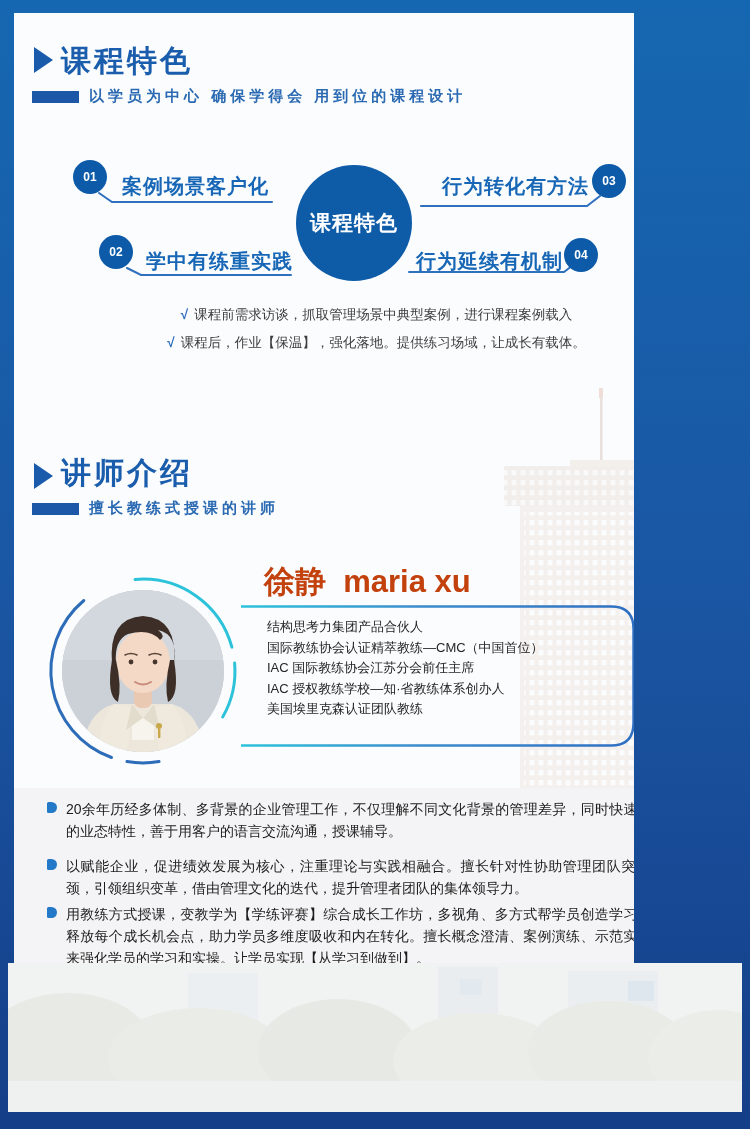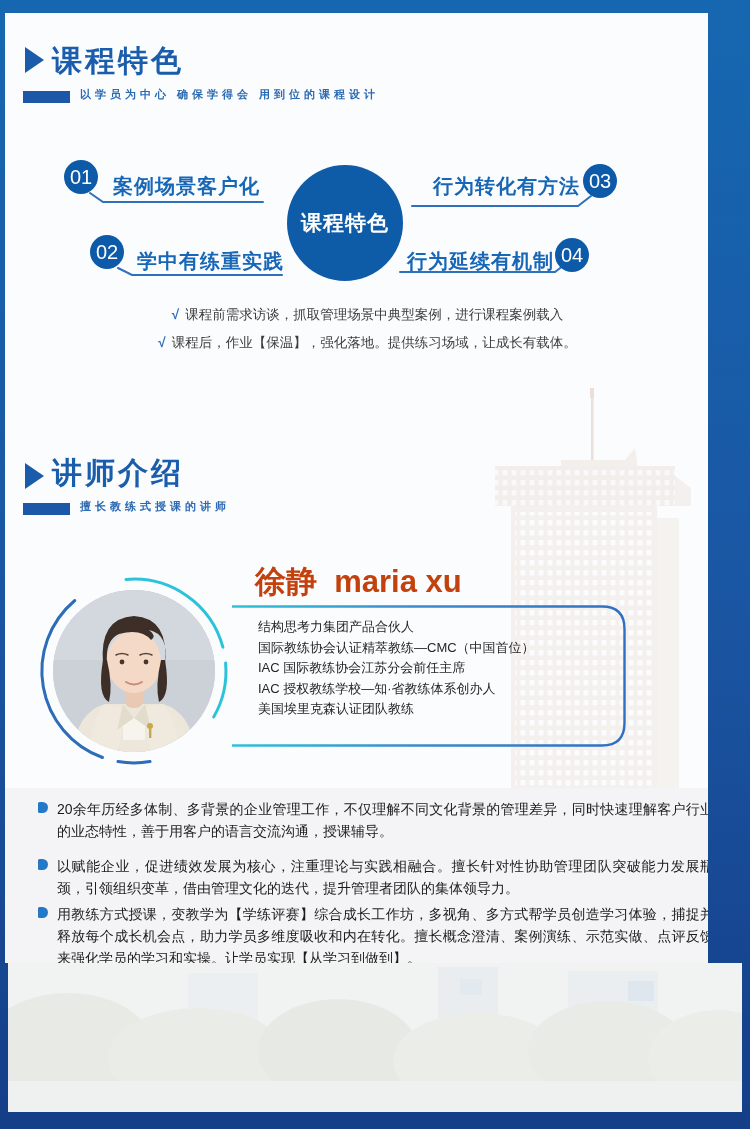--- a/index.html
+++ b/index.html
@@ -5,36 +5,36 @@
   * { margin:0; padding:0; box-sizing:border-box; }
   html,body { width:750px; height:1129px; }
   body {
     position:relative;
     font-family:"Liberation Sans","DejaVu Sans",sans-serif;
     background:linear-gradient(180deg,#1667b1 0%,#1a55a2 55%,#153e88 100%);
     overflow:hidden;
   }
   
   .card {
-    position:absolute; left:5px; top:13px; width:703px; height:950px;
+    position:absolute; left:14px; top:13px; width:620px; height:950px;
     background:#fbfcfe; overflow:hidden;
   }
   
   .tower { position:absolute; left:460px; top:375px; width:230px; height:402px; opacity:.75; pointer-events:none; }
   
   .tri { position:absolute; width:0; height:0;
          border-left:19px solid #1a5cab; border-top:13px solid transparent; border-bottom:13px solid transparent; }
   .h1  { position:absolute; font-size:30px; font-weight:bold; color:#1a5dac; letter-spacing:3px; }
   .bar { position:absolute; width:47px; height:12px; background:#1d57a7; }
-  .sub { position:absolute; font-size:11px; font-weight:600; color:#2b6ab2; letter-spacing:4px; white-space:nowrap; }
+  .sub { position:absolute; font-size:15px; font-weight:600; color:#2b6ab2; letter-spacing:4px; white-space:nowrap; }
   
   .diagram { position:absolute; left:0; top:140px; width:725px; height:140px; }
   .numcircle {
     position:absolute; width:34px; height:34px; border-radius:50%;
-    background:#0d5ba8; color:#fff; font-size:20px; font-weight:normal;
+    background:#0d5ba8; color:#fff; font-size:12px; font-weight:bold;
     display:flex; align-items:center; justify-content:center;
   }
   .itemlabel { position:absolute; font-size:20px; font-weight:bold; color:#1767b6; letter-spacing:1px; white-space:nowrap;margin-top:9px; }
   .centercircle {
     position:absolute; left:282px; top:12px; width:116px; height:116px; border-radius:50%;
     background:#0e5ca8; color:#fff; font-size:21px; font-weight:bold; letter-spacing:1px;
     display:flex; align-items:center; justify-content:center;
   }
   .lines { position:absolute; left:0; top:0; width:725px; height:140px; }
   

